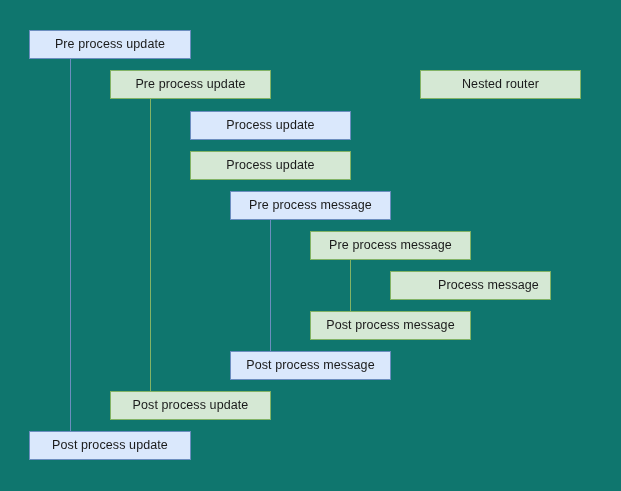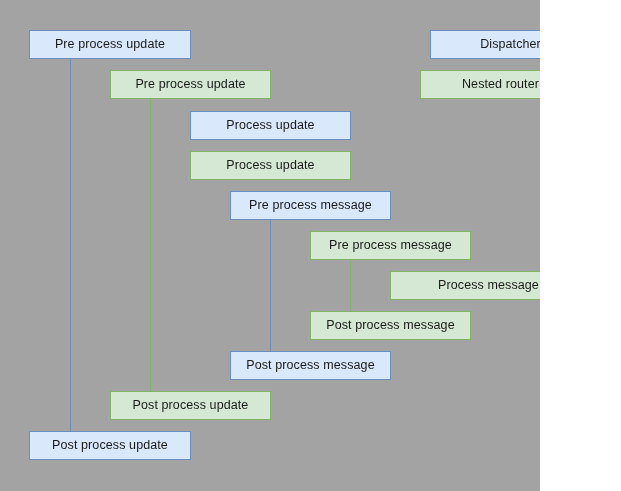--- a/index.html
+++ b/index.html
@@ -5,23 +5,23 @@
   html, body {
     margin: 0;
     padding: 0;
     background: #ffffff;
   }
   body {
     font-family: "Liberation Sans", sans-serif;
   }
   #canvas {
     position: relative;
-    width: 540px;
+    width: 621px;
     height: 491px;
-    background: #a3a3a3;
+    background: #0f766e;
     overflow: hidden;
   }
   .node {
     position: absolute;
     box-sizing: border-box;
     display: flex;
     align-items: center;
     justify-content: center;
     font-size: 12.5px;
     line-height: 1;
@@ -99,21 +99,18 @@
   </div>
 
   <div class="node router" style="left:110px; top:391px; width:161px; height:29px;">
     <span>Post process update</span>
   </div>
 
   <div class="node dispatcher" style="left:29px; top:431px; width:162px; height:29px;">
     <span>Post process update</span>
   </div>
 
-  <div class="node dispatcher" style="left:430px; top:30px; width:161px; height:29px;">
-    <span>Dispatcher</span>
-  </div>
 
   <div class="node router" style="left:420px; top:70px; width:161px; height:29px;">
     <span>Nested router</span>
   </div>
 
 </div>
 
 </body></html>

